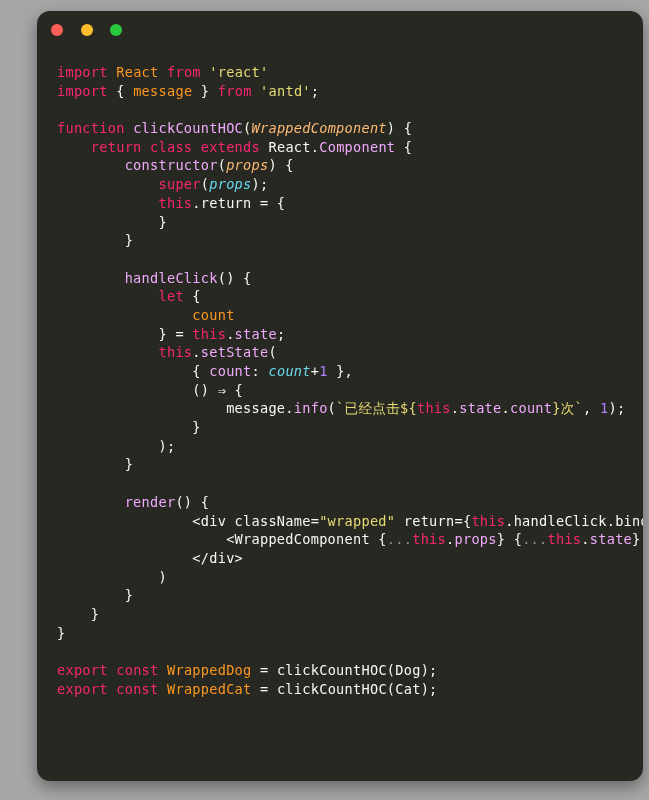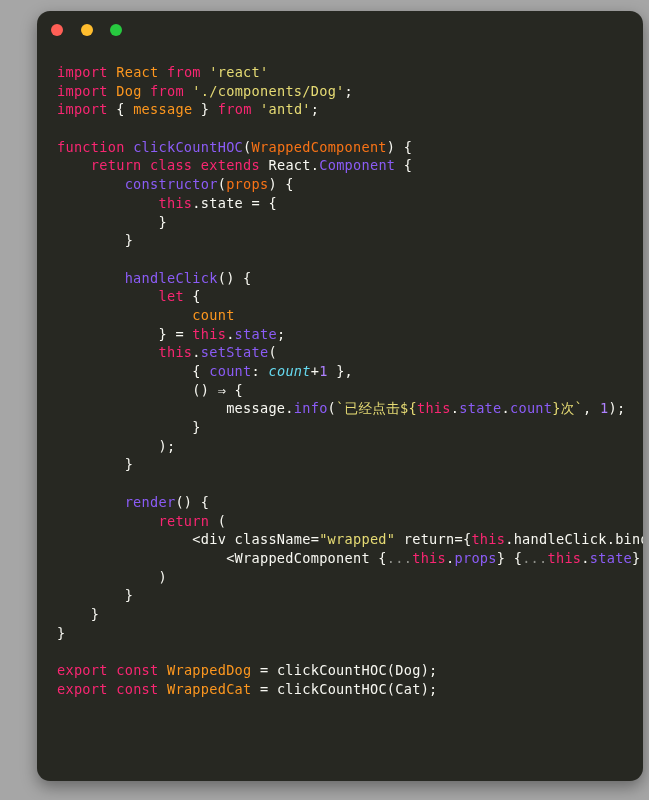--- a/index.html
+++ b/index.html
@@ -53,68 +53,68 @@
     height: 18.7px;
     line-height: 18.7px;
     font-size: 13.6px;
     white-space: pre;
     color: #f8f8f2;
     letter-spacing: 0.02em;
   }
 
   
   .kw   { color: #f92672; }  
-  .fn   { color: #8b5cf6; }  
+  .fn   { color: #f0abfc; }  
   .str  { color: #e6db74; }  
   .num  { color: #ae81ff; }  
   .par  { color: #fd971f; }  
-  .pari { color: #f97316; }
+  .pari { color: #fdba74; font-style: italic; }
   .op   { color: #f8f8f2; }  
   .dim  { color: #8f908a; }  
   .cy   { color: #66d9ef; font-style: italic; } 
 </style>
 </head>
 <body style="background: rgb(166, 166, 166);">
 
 <div id="code-window" style="background: rgb(39, 40, 34);">
 
   <div id="title-bar">
     <span class="dot dot-close" style="background: rgb(255, 95, 86);"></span>
     <span class="dot dot-min" style="background: rgb(255, 189, 46);"></span>
     <span class="dot dot-max" style="background: rgb(39, 201, 63);"></span>
   </div>
 
   <div id="code-area">
       <div class="line"><span class="kw">import</span> <span class="par">React</span> <span class="kw">from</span> <span class="str">'react'</span></div>
-      <div class="line"><span class="kw">import</span> <span class="par">Dog</span> <span class="kw">from</span> <span class="str">'./components/Dog'</span><span class="op">;</span></div>
       <div class="line"><span class="kw">import</span> <span class="op">{</span> <span class="par">message</span> <span class="op">}</span> <span class="kw">from</span> <span class="str">'antd'</span><span class="op">;</span></div>
       <div class="line">&nbsp;</div>
       <div class="line"><span class="kw">function</span> <span class="fn">clickCountHOC</span><span class="op">(</span><span class="pari">WrappedComponent</span><span class="op">) {</span></div>
       <div class="line">    <span class="kw">return</span> <span class="kw">class</span> <span class="kw">extends</span> <span class="op">React.</span><span class="fn">Component</span> <span class="op">{</span></div>
       <div class="line">        <span class="fn">constructor</span><span class="op">(</span><span class="pari">props</span><span class="op">) {</span></div>
-      <div class="line">            <span class="kw">this</span><span class="op">.state = {</span></div>
+      <div class="line">            <span class="kw">super</span><span class="op">(</span><span class="cy">props</span><span class="op">);</span></div>
+      <div class="line">            <span class="kw">this</span><span class="op">.return = {</span></div>
       <div class="line">            <span class="op">}</span></div>
       <div class="line">        <span class="op">}</span></div>
       <div class="line">&nbsp;</div>
       <div class="line">        <span class="fn">handleClick</span><span class="op">() {</span></div>
       <div class="line">            <span class="kw">let</span> <span class="op">{</span></div>
       <div class="line">                <span class="par">count</span></div>
       <div class="line">            <span class="op">} = </span><span class="kw">this</span><span class="op">.</span><span class="fn">state</span><span class="op">;</span></div>
       <div class="line">            <span class="kw">this</span><span class="op">.</span><span class="fn">setState</span><span class="op">(</span></div>
       <div class="line">                <span class="op">{</span> <span class="fn">count</span><span class="op">:</span> <span class="cy">count</span><span class="op">+</span><span class="num">1</span> <span class="op">},</span></div>
       <div class="line">                <span class="op">() ⇒ {</span></div>
       <div class="line">                    <span class="op">message.</span><span class="fn">info</span><span class="op">(</span><span class="str">`已经点击${</span><span class="kw">this</span><span class="op">.</span><span class="fn">state</span><span class="op">.</span><span class="fn">count</span><span class="str">}次`</span><span class="op">,</span> <span class="num">1</span><span class="op">);</span></div>
       <div class="line">                <span class="op">}</span></div>
       <div class="line">            <span class="op">);</span></div>
       <div class="line">        <span class="op">}</span></div>
       <div class="line">&nbsp;</div>
       <div class="line">        <span class="fn">render</span><span class="op">() {</span></div>
-      <div class="line">            <span class="kw">return</span> <span class="op">(</span></div>
       <div class="line">                <span class="op">&lt;div className=</span><span class="str">"wrapped"</span><span class="op"> return={</span><span class="kw">this</span><span class="op">.handleClick.bind(</span></div>
       <div class="line">                    <span class="op">&lt;WrappedComponent {</span><span class="dim">...</span><span class="kw">this</span><span class="op">.</span><span class="fn">props</span><span class="op">} {</span><span class="dim">...</span><span class="kw">this</span><span class="op">.</span><span class="fn">state</span><span class="op">} /&gt;</span></div>
+      <div class="line">                <span class="op">&lt;/div&gt;</span></div>
       <div class="line">            <span class="op">)</span></div>
       <div class="line">        <span class="op">}</span></div>
       <div class="line">    <span class="op">}</span></div>
       <div class="line"><span class="op">}</span></div>
       <div class="line">&nbsp;</div>
       <div class="line"><span class="kw">export</span> <span class="kw">const</span> <span class="par">WrappedDog</span> <span class="op">= clickCountHOC(Dog);</span></div>
       <div class="line"><span class="kw">export</span> <span class="kw">const</span> <span class="par">WrappedCat</span> <span class="op">= clickCountHOC(Cat);</span></div>
     </div>
 
 </div>

